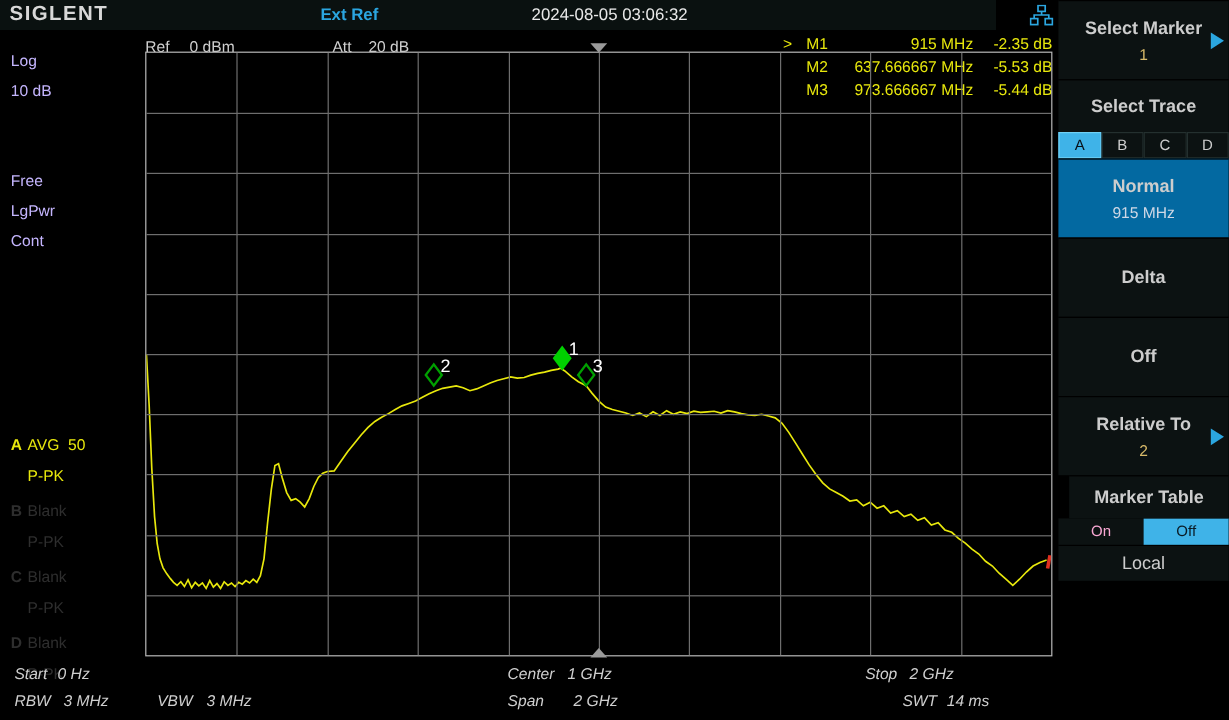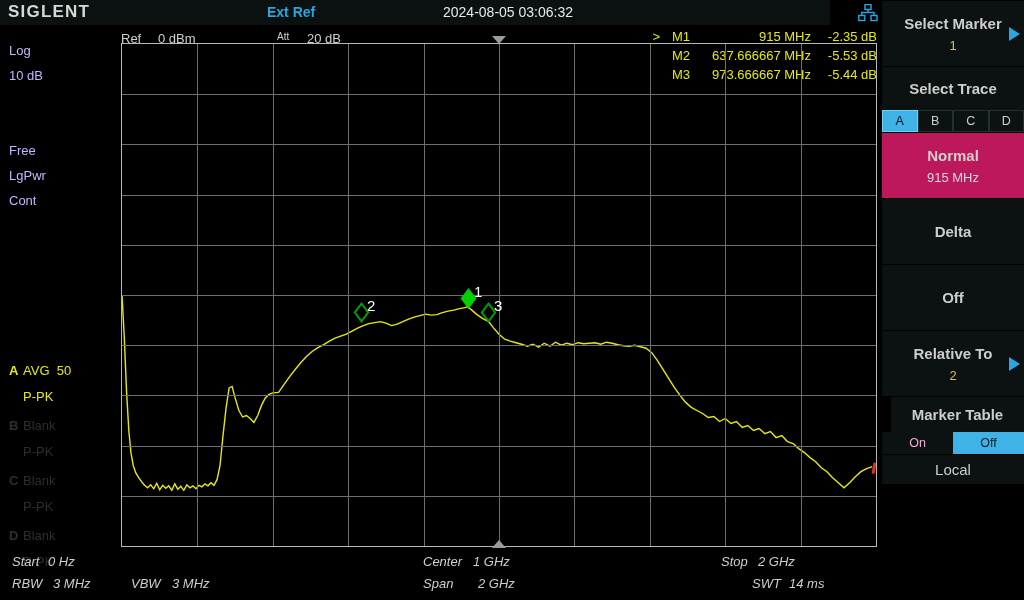--- a/index.html
+++ b/index.html
@@ -33,21 +33,21 @@
     position: absolute; left: 889px; top: 3px;
     display: flex; flex-direction: column; gap: 3px;
   }
   .dots i { display:block; width:5px; height:5px; border-radius:50%; background:#4a4a4a; }
 
   
   .plotarea { position: absolute; left: 0; top: 25px; width: 880px; height: 575px; background: #000; }
 
   .refline { position: absolute; left: 121px; top: 6px; font-size: 13px; color: #cfcfcf; }
   .refval  { position: absolute; left: 158px; top: 6px; font-size: 13px; color: #cfcfcf; }
-  .attlbl  { position: absolute; left: 277px; top: 6px; font-size: 10px; color: #cfcfcf; }
+  .attlbl  { position: absolute; left: 277px; top: 6px; font-size: 13px; color: #cfcfcf; }
   .attval  { position: absolute; left: 307px; top: 6px; font-size: 13px; color: #cfcfcf; }
 
   .marker-readout { position: absolute; right: 3px; top: 2px; text-align: right; }
   .mrow { display: flex; justify-content: flex-end; align-items: baseline;
           font-size: 13px; color: #e8e80c; height: 19px; line-height: 19px; }
   .mrow .sel { width: 14px; text-align: right; }
   .mrow .nm  { width: 30px; text-align: right; }
   .mrow .fr  { width: 125px; text-align: right; padding-right: 4px; }
   .mrow .amp { width: 62px; text-align: right; }
 
@@ -103,21 +103,21 @@
     position: relative; height: 46px; background: #0c1212;
     display: flex; align-items: center; justify-content: center;
     font-size: 15px; font-weight: bold; color: #cdcdcd;
   }
   .mitem {
     position: relative; background: #0c1212; border-top: 1px solid #000;
     display: flex; flex-direction: column; align-items: center; justify-content: center;
   }
   .mitem.h66 { height: 66px; }
   .mitem.h46 { height: 46px; }
-  .mitem.sel { background: #be185d; }
+  .mitem.sel { background: #0369a1; }
   .mitem .t1 { font-size: 15px; font-weight: bold; color: #cdcdcd; text-align: center; }
   .mitem .t2 { font-size: 13px; color: #d8ba6a; margin-top: 6px; }
   .mitem.sel .t2 { color: #cfd8e6; }
   .mitem .arrow {
     position: absolute; right: 4px; top: 50%; transform: translateY(-50%);
     width: 0; height: 0; border-top: 7px solid transparent;
     border-bottom: 7px solid transparent; border-left: 11px solid #2ba6e0;
   }
   .traceseg { display: flex; width: 142px; height: 22px; }
   .traceseg div {

